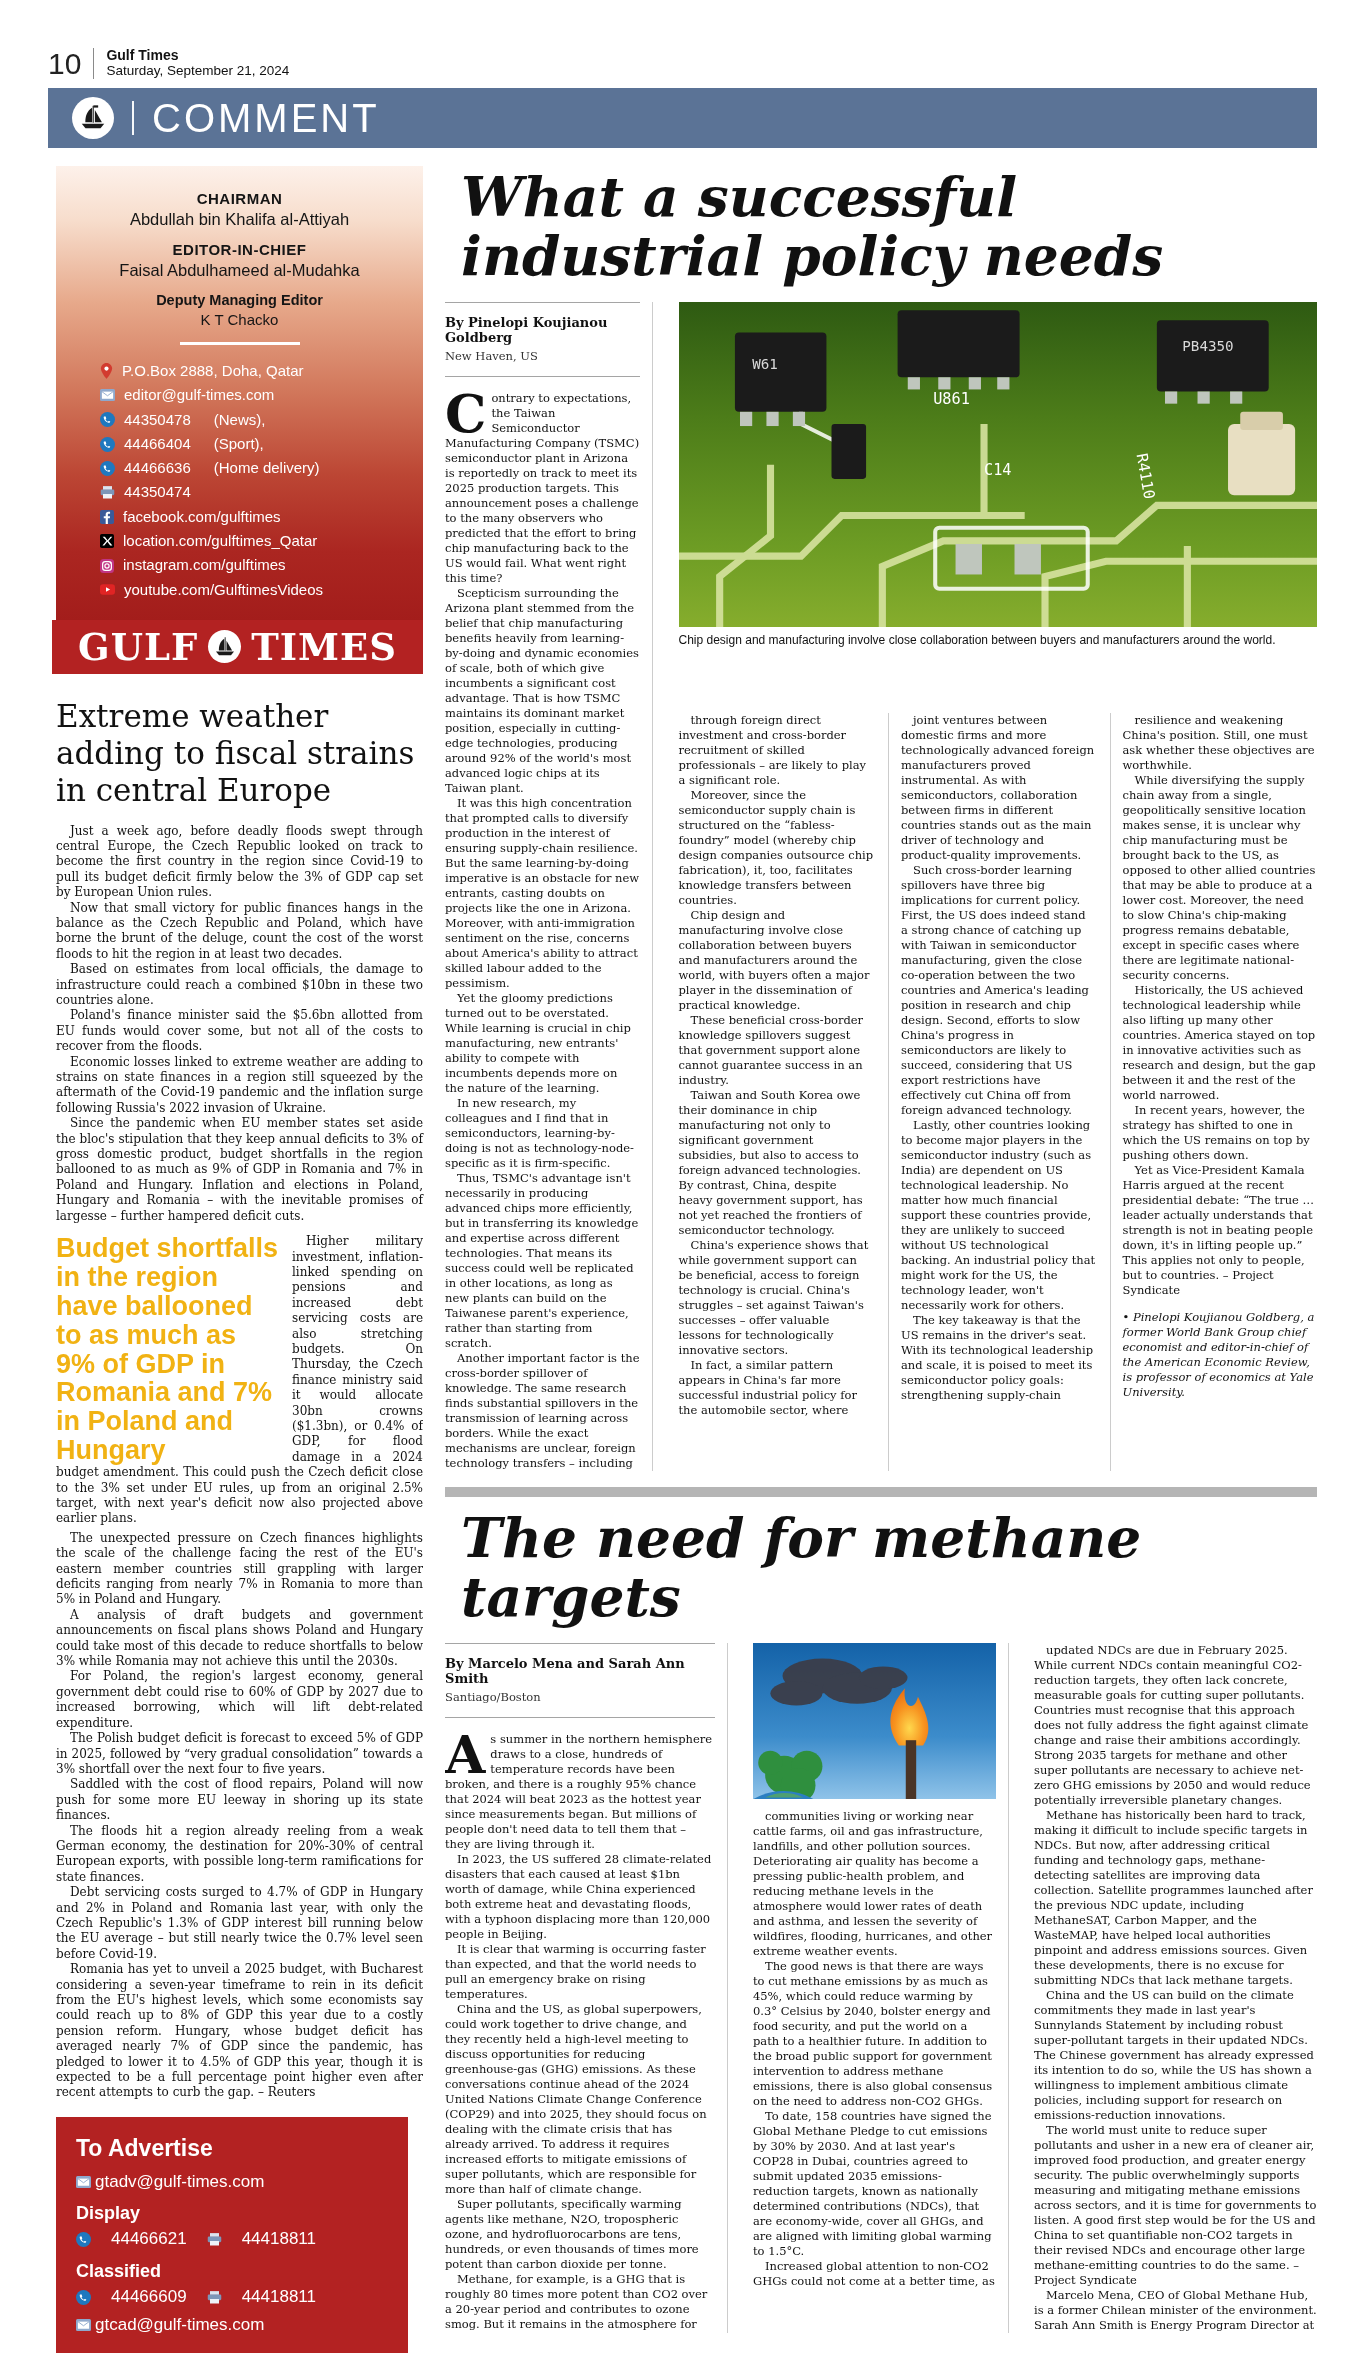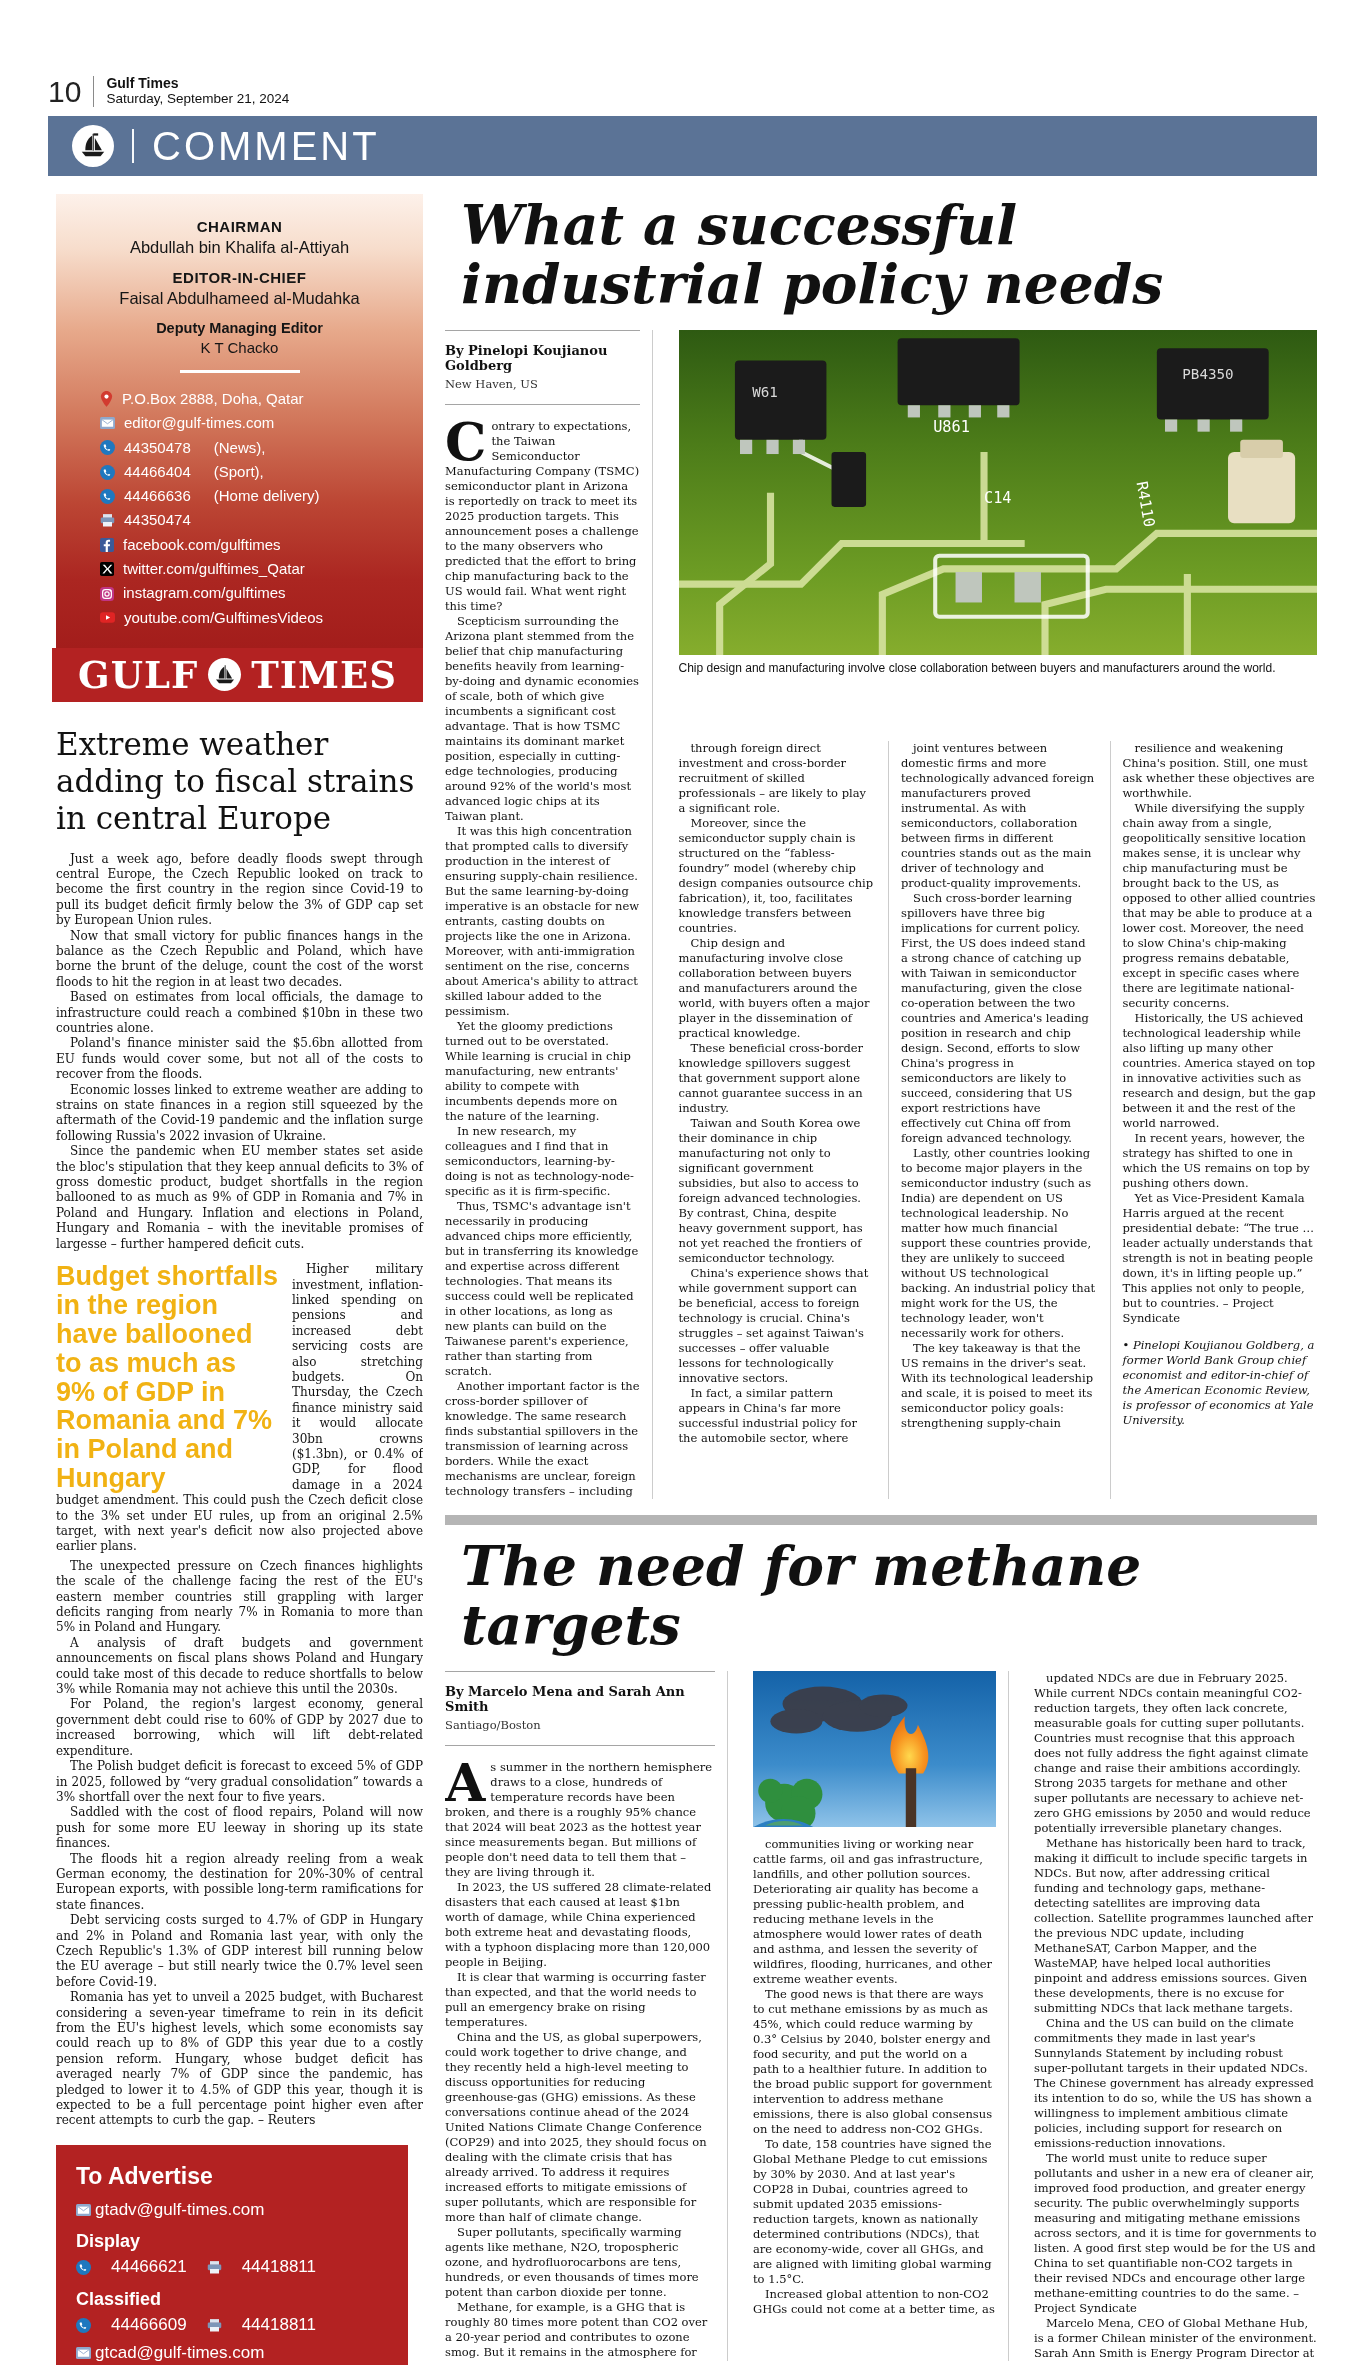--- a/index.html
+++ b/index.html
@@ -1,20 +1,20 @@
 <!DOCTYPE html>
 <html><head>
 <meta charset="utf-8">
 <style>
   html,body{margin:0;padding:0;}
   body{width:1351px;height:2365px;overflow:hidden;background:#fff;color:#111;
        font-family:"Liberation Sans",sans-serif;position:relative;}
   .page{padding:0 34px 0 48px;}
   
-  .hdr{margin-top:76px;display:flex;align-items:center;}
+  .hdr{margin-top:48px;display:flex;align-items:center;}
   .hdr .num{font-size:30px;line-height:30px;color:#222;}
   .hdr .pub{border-left:1px solid #8a8a8a;margin-left:12px;padding-left:12px;}
   .pub-name{font-weight:bold;font-size:14px;line-height:15px;}
   .pub-date{font-size:13.5px;line-height:16px;}
   .banner{margin-top:9px;height:60px;background:#5b7396;display:flex;align-items:center;padding-left:24px;}
   .banner .circ{width:42px;height:42px;background:#fff;border-radius:50%;display:flex;align-items:center;justify-content:center;flex:none;}
   .banner .vr{width:2px;height:34px;background:#fff;margin:0 18px;opacity:.95;}
   .banner .ttl{color:#fff;font-size:40px;letter-spacing:3px;font-weight:normal;}
   
   .content{display:flex;gap:22px;margin-top:18px;}
@@ -182,21 +182,21 @@
               </span>
             <span>facebook.com/gulftimes</span>
           </div>
           <div class="crow">
             <span class="icon">
                 <svg width="14" height="14" viewBox="0 0 16 16">
                   <rect width="16" height="16" rx="2" fill="#000"></rect>
                   <path d="M3 3h2.6l3 4 3.4-4H14l-4.3 5.1L14.2 13h-2.6L8.4 8.9 4.9 13H2.8l4.6-5.4z" fill="#fff"></path>
                 </svg>
               </span>
-            <span>twitter.com/gulftimes_Qatar</span>
+            <span>location.com/gulftimes_Qatar</span>
           </div>
           <div class="crow">
             <span class="icon">
                 <svg width="14" height="14" viewBox="0 0 16 16">
                   <rect width="16" height="16" rx="4" fill="#c13584"></rect>
                   <rect x="3" y="3" width="10" height="10" rx="3" fill="none" stroke="#fff" stroke-width="1.4"></rect>
                   <circle cx="8" cy="8" r="2.4" fill="none" stroke="#fff" stroke-width="1.4"></circle>
                   <circle cx="12" cy="4" r="1" fill="#fff"></circle>
                 </svg>
               </span>

